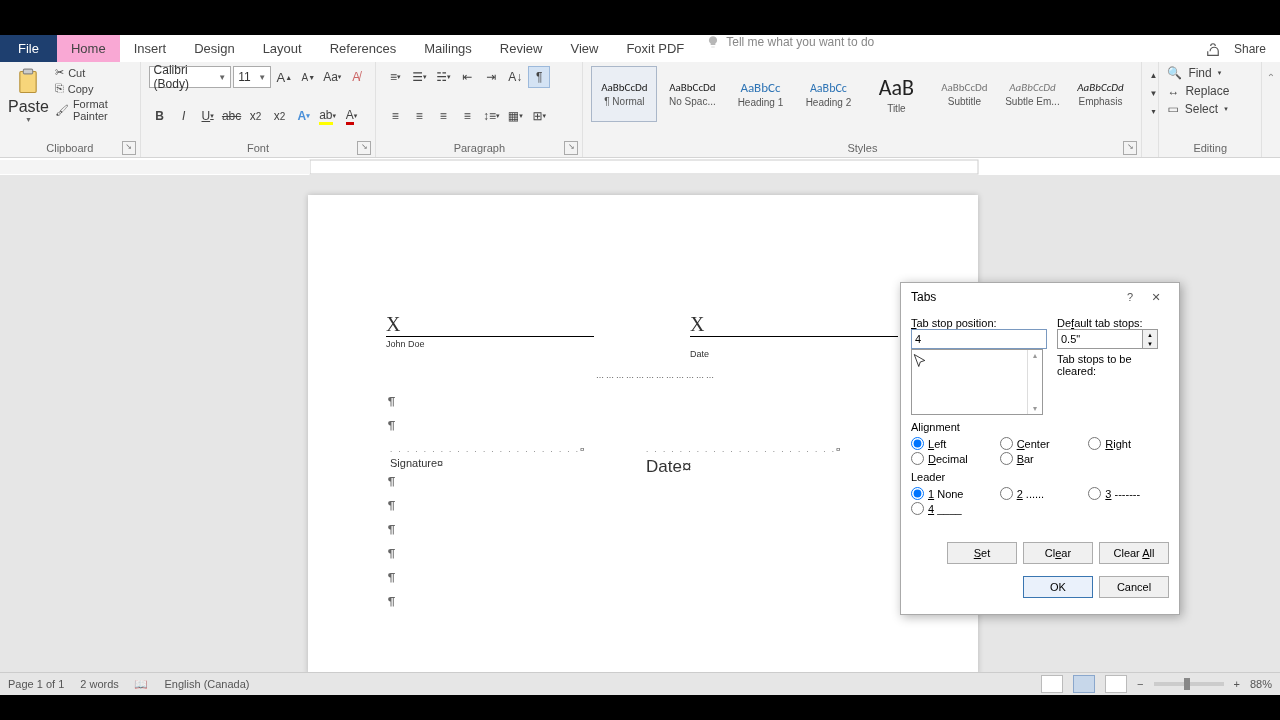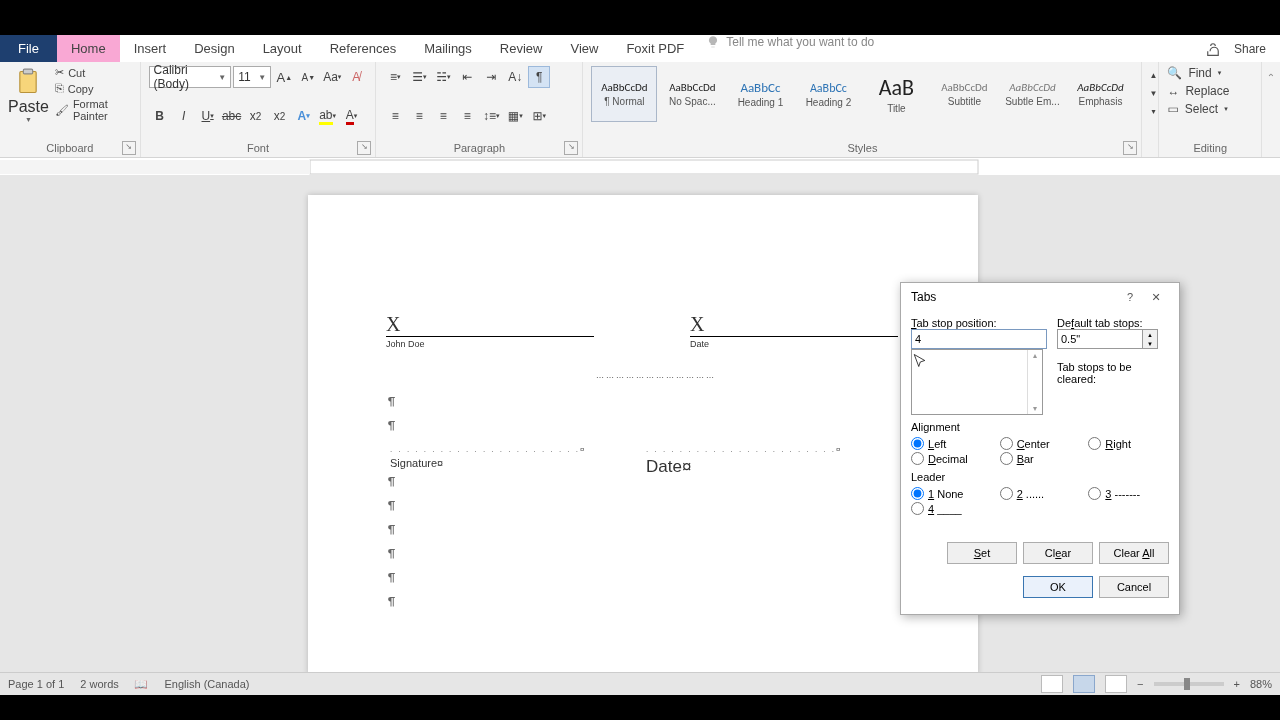--- a/index.html
+++ b/index.html
@@ -264,21 +264,21 @@
     <div class="page">
 
       <div style="position:absolute;top:118px;left:78px">
         <div class="sigx">X</div>
         <div class="sigline" style="width:208px;top:0;position:relative"></div>
         <div class="siglabel" style="margin-top:2px">John Doe</div>
       </div>
       <div style="position:absolute;top:118px;left:382px">
         <div class="sigx">X</div>
         <div class="sigline" style="width:208px;top:0;position:relative"></div>
-        <div class="siglabel" style="margin-top:2px">Date</div>
+        <div class="siglabel" style="margin-top:12px">Date</div>
       </div>
       <div class="dotline" style="position:absolute;top:178px;left:288px">⋯⋯⋯⋯⋯⋯⋯⋯⋯⋯⋯⋯</div>
 
       <div class="pilcrow" style="position:absolute;top:200px;left:80px">¶</div>
       <div class="pilcrow" style="position:absolute;top:224px;left:80px">¶</div>
 
       <div class="dotline" style="position:absolute;top:250px;left:82px">. . . . . . . . . . . . . . . . . . . . . . .<span style="letter-spacing:0">¤</span></div>
       <div class="dotline" style="position:absolute;top:250px;left:338px">. . . . . . . . . . . . . . . . . . . . . . .<span style="letter-spacing:0">¤</span></div>
       <div style="position:absolute;top:262px;left:82px;font-size:11px">Signature¤</div>
       <div style="position:absolute;top:262px;left:338px;font-size:17px">Date¤</div>
@@ -312,21 +312,21 @@
         </div>
         <div style="width:112px">
           <div class="lab">De<span class="u">f</span>ault tab stops:</div>
           <div class="spin">
             <input value="0.5&quot;" style="">
             <div class="btns">
                   <div>▲</div>
                   <div>▼</div>
                 </div>
           </div>
-          <div class="lab" style="margin-top:12px">Tab stops to be cleared:</div>
+          <div class="lab" style="margin-top:4px">Tab stops to be cleared:</div>
         </div>
       </div>
 
       <div class="section-title">Alignment</div>
       <div class="radios">
         <label>
               <input type="radio" name="al" checked="" style="">
               <span><span class="u">L</span>eft</span>
             </label>
         <label>

